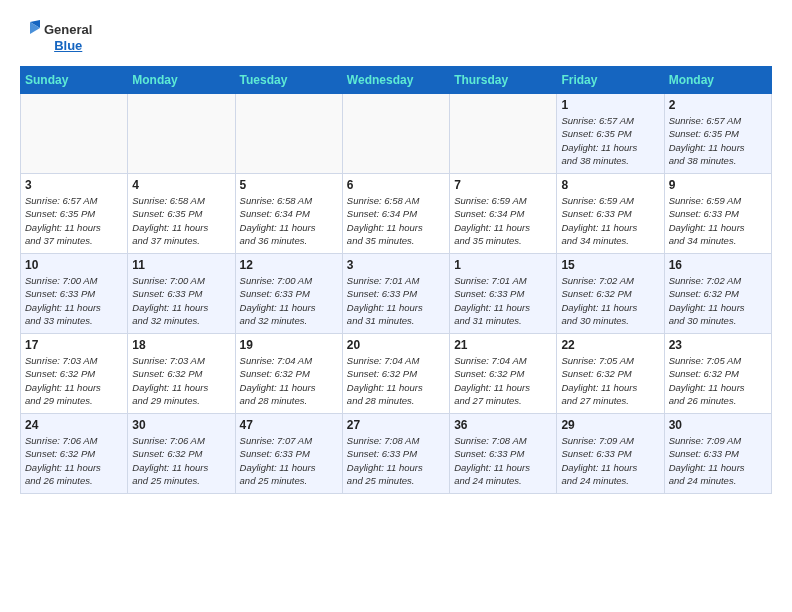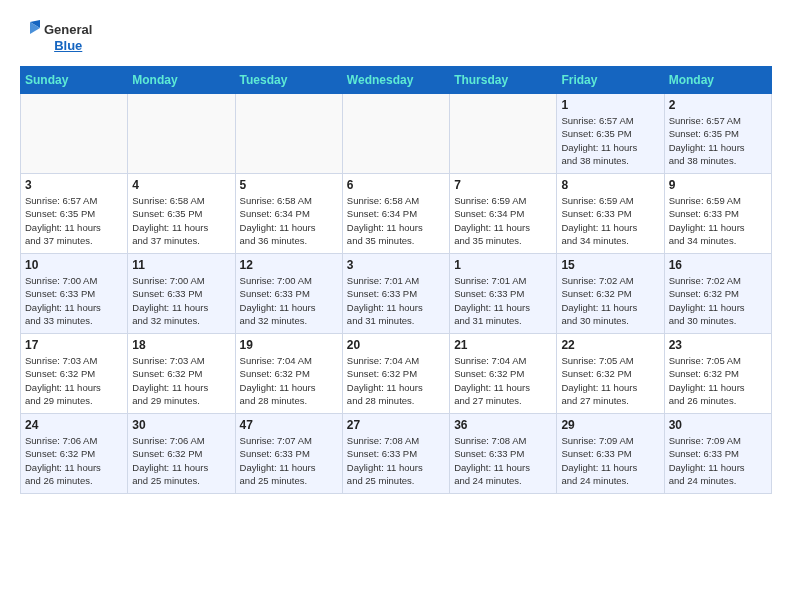--- a/index.html
+++ b/index.html
@@ -66,20 +66,21 @@
     .day-num {
       font-weight: bold;
       font-size: 12px;
       margin-bottom: 2px;
       color: #222;
     }
     .day-info {
       font-size: 9.5px;
       line-height: 1.4;
       color: #333;
+      font-style: italic;
     }
     .empty-cell {
       background-color: #f9f9f9;
     }
   </style>
 </head>
 <body>
 
 <div class="header">
   <div class="logo">

